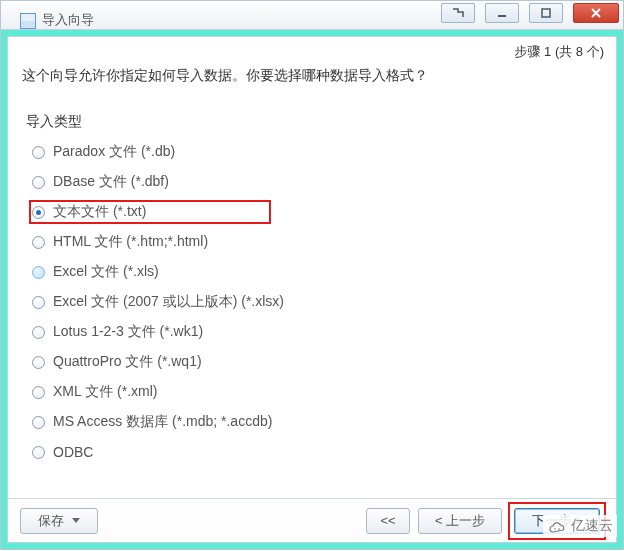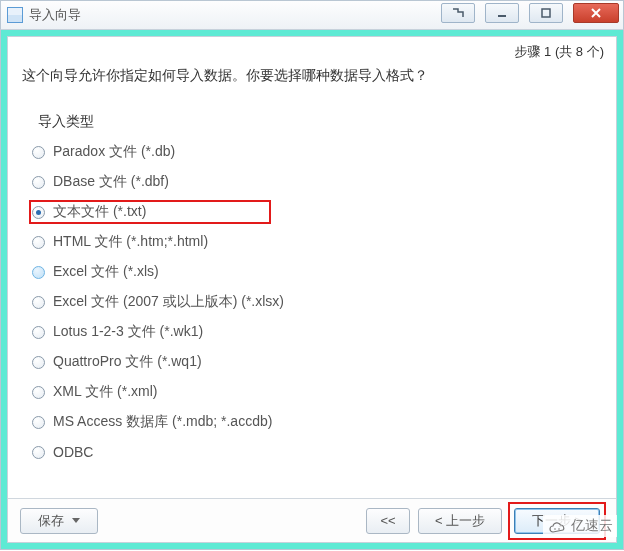--- a/index.html
+++ b/index.html
@@ -16,22 +16,22 @@
     overflow: hidden;
   }
 
   
   .titlebar {
     height: 30px;
     background: linear-gradient(to bottom, #fdfdfe 0%, #eef2f6 100%);
     border: 1px solid #b9c6d3;
     border-bottom: 1px solid #c7d1db;
     display: flex;
-    align-items: center;
-    padding: 0 0 0 6px;
+    align-items: flex-end;
+    padding: 0 0 0 19px;
     position: relative;
   }
   .window-icon {
     width: 16px; height: 16px;
     border: 1px solid #5b9bd5;
     background: linear-gradient(to bottom, #e8f1fb 50%, #cfe3f6 50%);
     margin-right: 6px;
   }
   .title-text {
     color: #555;
@@ -91,21 +91,21 @@
   .prompt {
     margin-top: 22px;
     margin-bottom: 28px;
     color: #333;
     font-size: 14px;
   }
 
   .section-label {
     font-size: 14px;
     color: #333;
-    margin: 10px 0 10px 16px;
+    margin: 10px 0 10px 4px;
   }
 
   .options {
     display: flex;
     flex-direction: column;
     gap: 8px;
     padding-left: 8px;
   }
   .radio-row {
     display: flex;

